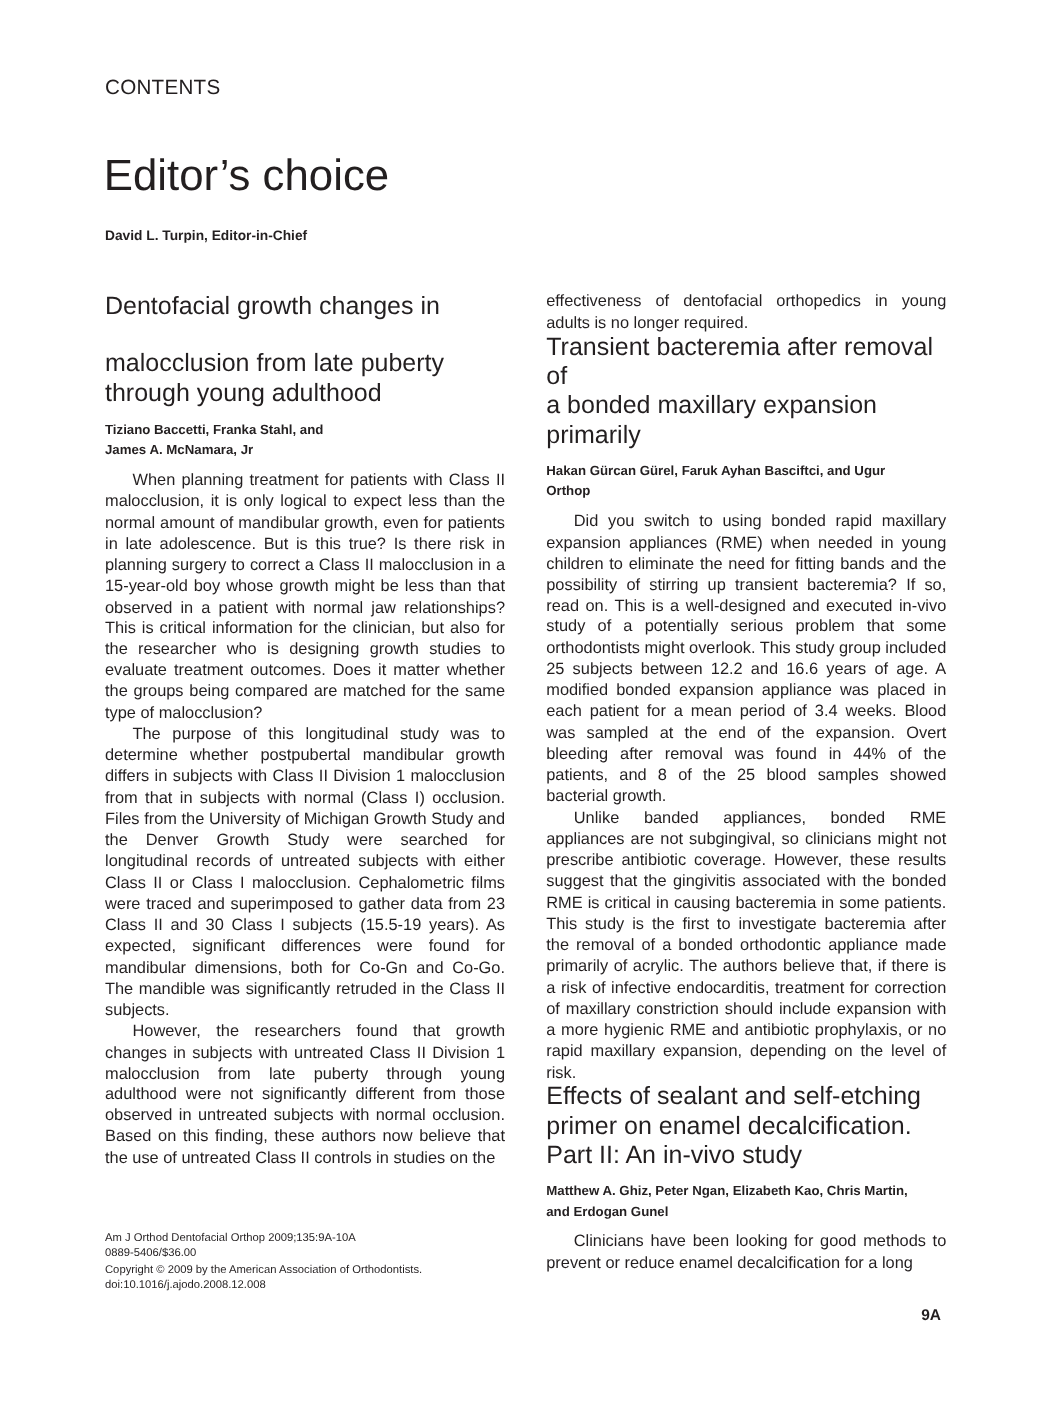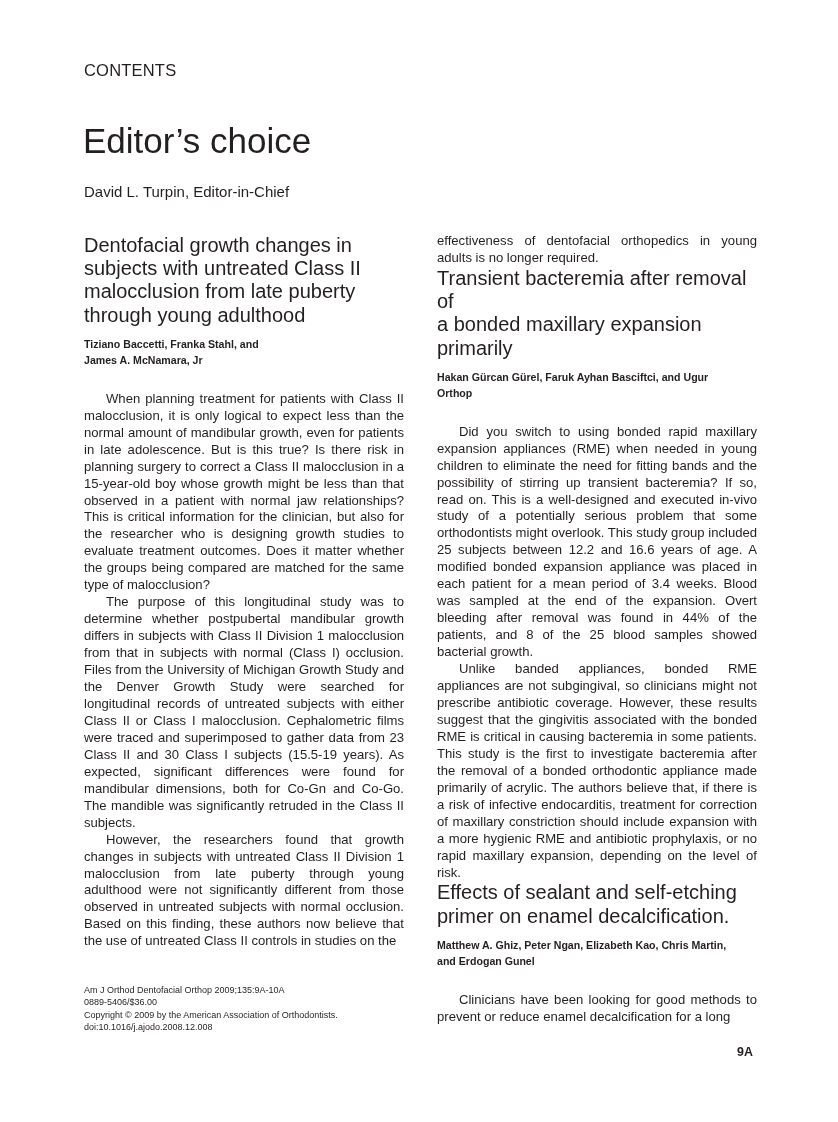--- a/index.html
+++ b/index.html
@@ -2,49 +2,49 @@
 <html><head>
   <meta charset="utf-8">
   <style>
     html, body { margin: 0; padding: 0; background: #ffffff; }
     body { width: 838px; height: 1122px; position: relative; overflow: hidden; color: #231f20; }
     .serif { font-family: Liberation Sans, sans-serif; }
     .sans { font-family: "Liberation Sans", "DejaVu Sans", sans-serif; }
 
     .section-label { position: absolute; left: 84px; top: 61px; font-size: 16.5px; letter-spacing: 0.2px; }
     .page-title { position: absolute; left: 83px; top: 120px; font-size: 35px; font-weight: normal; margin: 0; line-height: 42px; }
-    .editor-line { position: absolute; left: 84px; top: 183px; font-size: 15px; font-weight: normal; }
+    .editor-line { position: absolute; left: 84px; top: 183px; font-size: 11px; font-weight: bold; }
 
     .col { position: absolute; width: 320px; }
     .col-left { left: 84px; top: 234px; }
     .col-right { left: 437px; top: 233px; }
 
     .article-title { font-size: 20px; line-height: 23.2px; margin: 0; font-weight: normal; }
     .authors { font-size: 10.6px; font-weight: bold; line-height: 16.5px; margin-top: 9px; }
 
     .body-text { font-size: 13.1px; line-height: 16.95px; text-align: justify; margin: 0; text-indent: 22px; }
     .body-text.noindent { text-indent: 0; }
 
-    .gap-body { margin-top: 22px; }
+    .gap-body { margin-top: 7px; }
     .gap-title { }
 
     .footer { position: absolute; left: 84px; top: 984px; font-size: 9px; line-height: 12.3px; }
     .page-number { position: absolute; left: 737px; top: 1045px; font-size: 12.4px; font-weight: bold; }
   </style>
 </head>
 <body>
 
 <div class="section-label serif">CONTENTS</div>
 <h1 class="page-title serif">Editor’s choice</h1>
 <div class="editor-line sans">David L. Turpin, Editor-in-Chief</div>
 
 <div class="col col-left">
   <h2 class="article-title serif">
     <span>Dentofacial growth changes in</span><br>
-    <span>subjects with untreated Class II</span><br>
+    <br>
     <span>malocclusion from late puberty</span><br>
     <span>through young adulthood</span>
   </h2>
   <div class="authors sans">
     <span>Tiziano Baccetti, Franka Stahl, and</span><br>
     <span>James A. McNamara, Jr</span>
   </div>
   <p class="body-text serif gap-body">When planning treatment for patients with Class II malocclusion, it is only logical to expect less than the normal amount of mandibular growth, even for patients in late adolescence. But is this true? Is there risk in planning surgery to correct a Class II malocclusion in a 15-year-old boy whose growth might be less than that observed in a patient with normal jaw relationships? This is critical information for the clinician, but also for the researcher who is designing growth studies to evaluate treatment outcomes. Does it matter whether the groups being compared are matched for the same type of malocclusion?</p>
   <p class="body-text serif">The purpose of this longitudinal study was to determine whether postpubertal mandibular growth differs in subjects with Class II Division 1 malocclusion from that in subjects with normal (Class I) occlusion. Files from the University of Michigan Growth Study and the Denver Growth Study were searched for longitudinal records of untreated subjects with either Class II or Class I malocclusion. Cephalometric films were traced and superimposed to gather data from 23 Class II and 30 Class I subjects (15.5-19 years). As expected, significant differences were found for mandibular dimensions, both for Co-Gn and Co-Go. The mandible was significantly retruded in the Class II subjects.</p>
   <p class="body-text serif">However, the researchers found that growth changes in subjects with untreated Class II Division 1 malocclusion from late puberty through young adulthood were not significantly different from those observed in untreated subjects with normal occlusion. Based on this finding, these authors now believe that the use of untreated Class II controls in studies on the</p>
@@ -61,20 +61,21 @@
   <div class="authors sans">
     <span>Hakan Gürcan Gürel, Faruk Ayhan Basciftci, and Ugur</span><br>
     <span>Orthop</span>
   </div>
   <p class="body-text serif gap-body">Did you switch to using bonded rapid maxillary expansion appliances (RME) when needed in young children to eliminate the need for fitting bands and the possibility of stirring up transient bacteremia? If so, read on. This is a well-designed and executed in-vivo study of a potentially serious problem that some orthodontists might overlook. This study group included 25 subjects between 12.2 and 16.6 years of age. A modified bonded expansion appliance was placed in each patient for a mean period of 3.4 weeks. Blood was sampled at the end of the expansion. Overt bleeding after removal was found in 44% of the patients, and 8 of the 25 blood samples showed bacterial growth.</p>
   <p class="body-text serif">Unlike banded appliances, bonded RME appliances are not subgingival, so clinicians might not prescribe antibiotic coverage. However, these results suggest that the gingivitis associated with the bonded RME is critical in causing bacteremia in some patients. This study is the first to investigate bacteremia after the removal of a bonded orthodontic appliance made primarily of acrylic. The authors believe that, if there is a risk of infective endocarditis, treatment for correction of maxillary constriction should include expansion with a more hygienic RME and antibiotic prophylaxis, or no rapid maxillary expansion, depending on the level of risk.</p>
 
   <h2 class="article-title serif gap-title">
     <span>Effects of sealant and self-etching</span><br>
     <span>primer on enamel decalcification.</span><br>
+    <span>Part II: An in-vivo study</span>
   </h2>
   <div class="authors sans">
     <span>Matthew A. Ghiz, Peter Ngan, Elizabeth Kao, Chris Martin,</span><br>
     <span>and Erdogan Gunel</span>
   </div>
   <p class="body-text serif gap-body">Clinicians have been looking for good methods to prevent or reduce enamel decalcification for a long</p>
 </div>
 
 <div class="footer serif">
   <div>Am J Orthod Dentofacial Orthop 2009;135:9A-10A</div>

